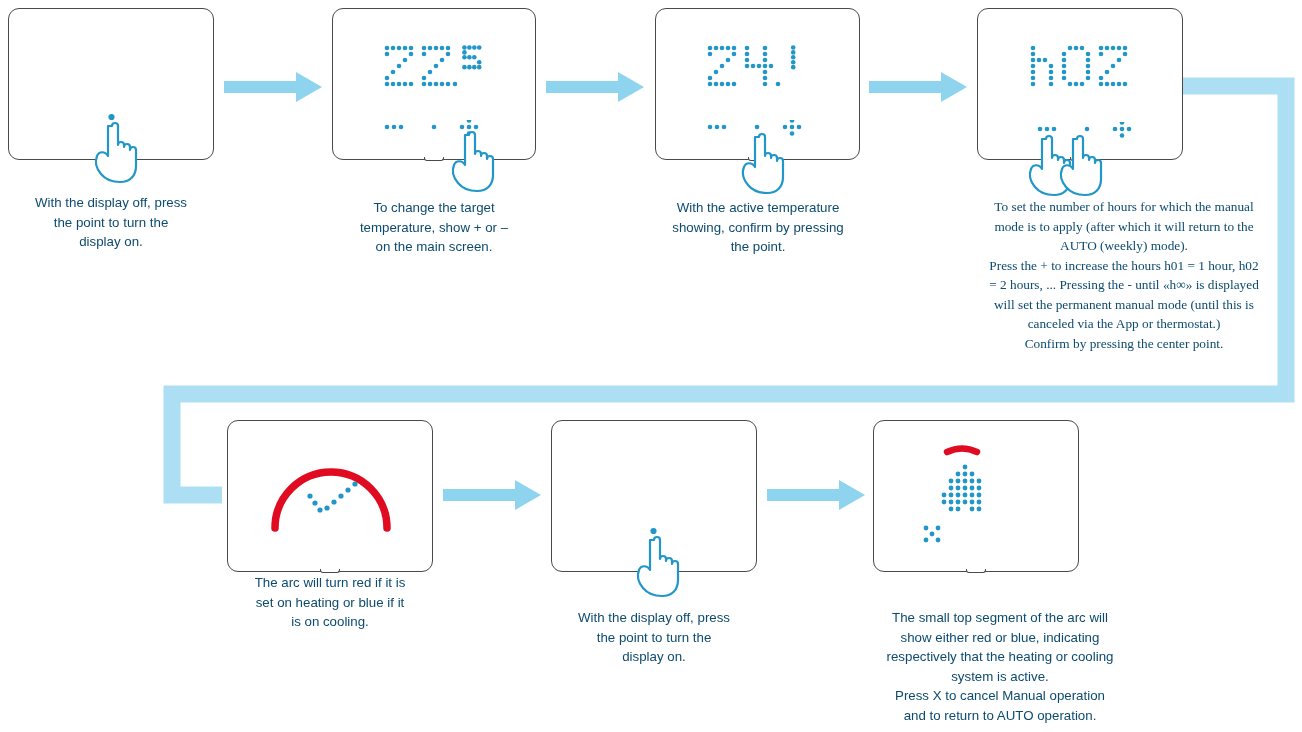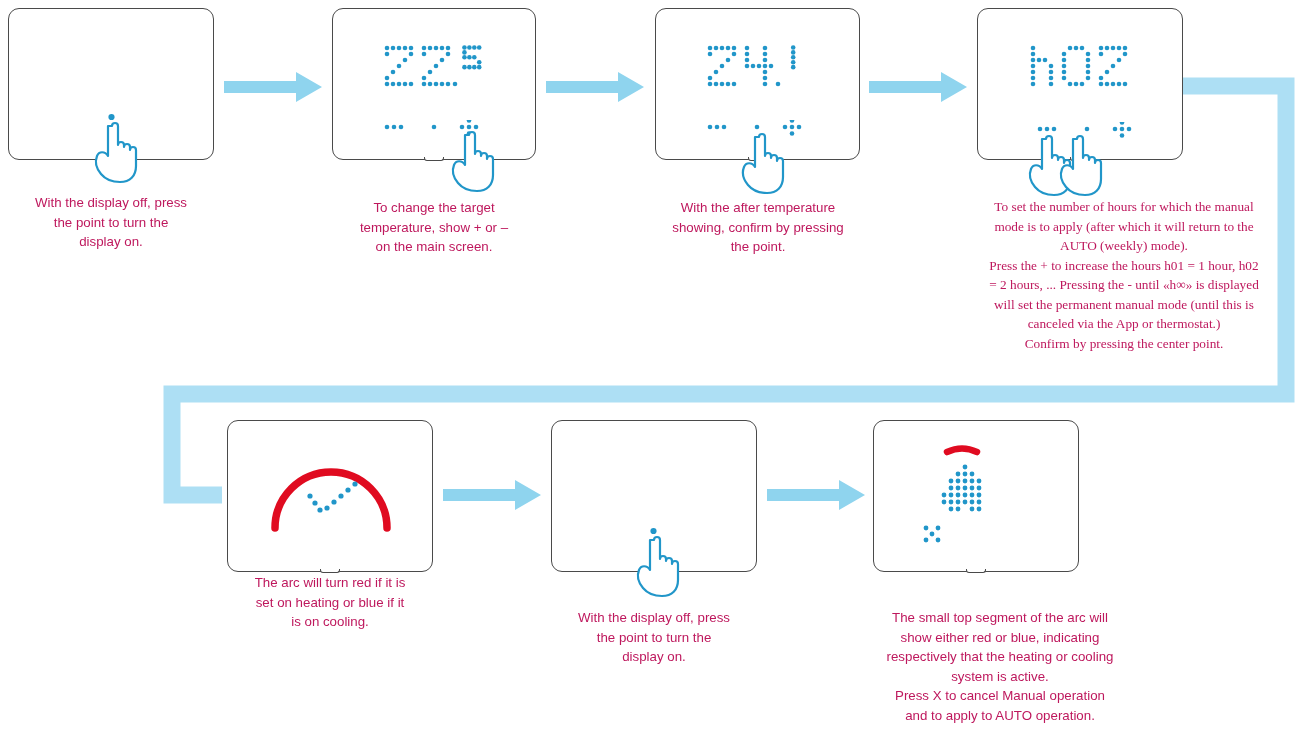--- a/index.html
+++ b/index.html
@@ -35,21 +35,21 @@
     border-right:1.4px solid #4a4a4a;
     border-bottom:1.4px solid #4a4a4a;
     border-bottom-left-radius:3px;border-bottom-right-radius:3px;
     box-sizing:border-box;
   }
 
   
   .caption{
     position:absolute;
     text-align:center;
-    color:#be185d;
+    color:#0c4a6e;
     font-size:13.3px;
     line-height:19.5px;
     white-space:pre-line;
   }
 
   
   .readout{position:absolute;}
   .ctrlrow{position:absolute;}
   .touchhand{position:absolute;}
 </style>
@@ -253,21 +253,21 @@
           <circle cx="85" cy="7" r="2.3"></circle>
           <circle cx="92" cy="7" r="2.3"></circle>
         <circle cx="85" cy="13.5" r="2.3"></circle>
       </g>
     </g>
   </svg>
   <svg class="touchhand" style="left:737px;top:124px;" width="62" height="74" viewBox="0 0 62 74">
     <path d="M18,13 v30 c-3,-5 -9,-5 -11,0 c-2,5 -1,12 4,18 c5,6 12,8 19,8 c10,0 16,-6 16,-16 v-16 c0,-4 -6,-4 -6,0
              v-3 c0,-4 -6,-4 -6,0 v-2 c0,-4 -6,-4 -6,0 v-19 c0,-4 -6,-4 -6,0 z" fill="#ffffff" stroke="#2196c9" stroke-width="2.2" stroke-linejoin="round"></path>
   </svg>
-  <div class="caption" style="left:645px;top:198px;width:226px;">With the after temperature
+  <div class="caption" style="left:645px;top:198px;width:226px;">With the active temperature
 showing, confirm by pressing
 the point.</div>
 
   <div class="panel" style="left:977px;top:8px;width:206px;height:152px;">
     <div class="notch"></div>
   </div>
 
   <svg class="readout" style="left:1030px;top:45px;" width="110" height="56" viewBox="0 0 110 56">
     <g fill="#2196c9">
 
@@ -440,15 +440,15 @@
       <circle cx="32" cy="104" r="2.4"></circle>
       <circle cx="26" cy="110" r="2.4"></circle>
         <circle cx="38" cy="110" r="2.4"></circle>
     </g>
   </svg>
   <div class="caption" style="left:835px;top:608px;width:330px;">The small top segment of the arc will
 show either red or blue, indicating
 respectively that the heating or cooling
 system is active.
 Press X to cancel Manual operation
-and to apply to AUTO operation.</div>
+and to return to AUTO operation.</div>
 
 </div>
 
 </body></html>

